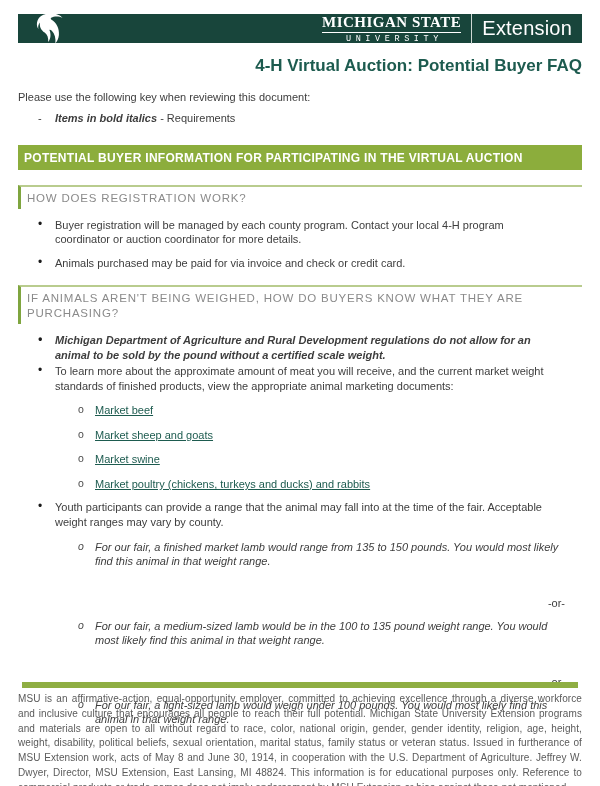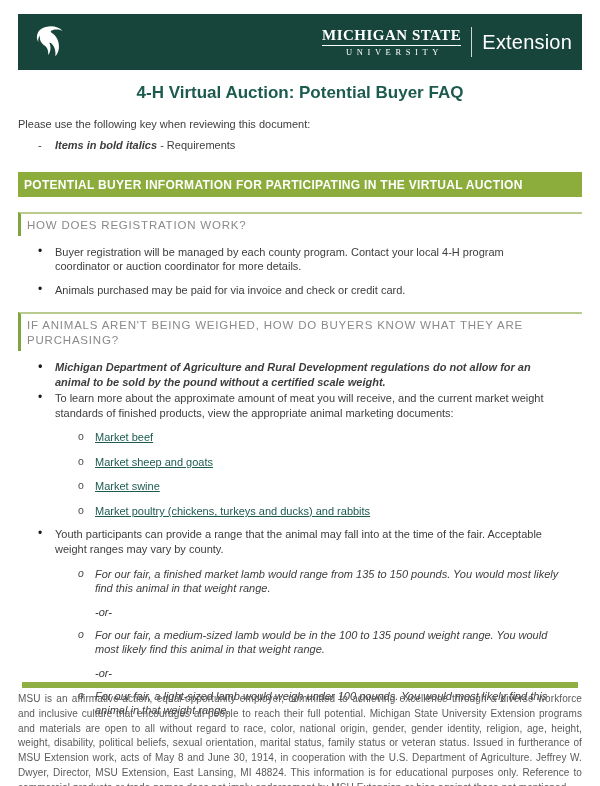--- a/index.html
+++ b/index.html
@@ -7,43 +7,43 @@
   body {
     width:600px; height:786px;
     font-family:"Liberation Sans", sans-serif;
     color:#3d3d3d;
     overflow:hidden;
   }
   .page { width:600px; height:786px; padding:14px 18px 0 18px; position:relative; }
 
   
   .header-bar {
-    height:56px; background:#18453B;
+    height:29px; background:#18453B;
     display:flex; align-items:center; justify-content:space-between;
     padding:0 10px 0 12px;
   }
   .helmet { width:40px; height:38px; display:block; }
   .brand { display:flex; align-items:center; gap:10px; }
   .wordmark { text-align:left; color:#ffffff; }
   .wordmark-line1 {
     font-size:15px; font-weight:bold; letter-spacing:0.5px;
     border-bottom:1.5px solid #ffffff; padding-bottom:1px;
     font-family:"Liberation Serif", serif;
     white-space:nowrap;
   }
   .wordmark-line2 {
     font-size:8.5px; letter-spacing:4.6px; margin-top:1px;
-    font-family:Liberation Serif, serif; white-space:nowrap;padding-left:24px;
+    font-family:Liberation Mono, monospace; white-space:nowrap;padding-left:24px;
   }
   .brand-divider { width:1px; height:30px; background:#cfd8d4; }
   .extension-label { color:#ffffff; font-size:20px; letter-spacing:0.2px; }
 
   
   .doc-title {
-    text-align:center; margin-top:13px;
+    text-align:right; margin-top:13px;
     font-size:17px; font-weight:bold; color:#1d5b4f;
   }
 
   
   .intro-line { margin-top:15px; font-size:11px; }
   .key-row { margin-top:9px; padding-left:20px; display:flex; font-size:11px; }
   .key-dash { width:17px; }
   .key-term { font-weight:bold; font-style:italic; }
 
   
@@ -79,22 +79,22 @@
     position:relative; padding-left:77px; padding-right:10px;
     font-size:11px; line-height:1.32; margin-top:10px;
   }
   .lvl2 > li::before {
     content:"o"; position:absolute; left:60px; top:0; font-size:10.5px; color:#4a4a4a;
   }
   .lvl2 > li.example { font-style:italic; }
   .lvl2 > li a { color:#1d5b4f; text-decoration:underline; }
 
   .or-sep {
-    margin-top:10px; margin-left:77px; width:470px;
-    text-align:left; font-size:11px; font-style:italic;
+    margin-top:28px; margin-left:77px; width:470px;
+    text-align:right; font-size:11px; 
   }
 
   
   .footer { position:absolute; left:18px; right:18px; top:682px; }
   .footer-rule { height:6px; background:#8fae43; margin:0 4px 4px 4px; }
   .footer-text {
     font-size:10px; line-height:1.48; color:#5a5a5a; text-align:justify;
     letter-spacing:0.1px;
   }
 </style>

